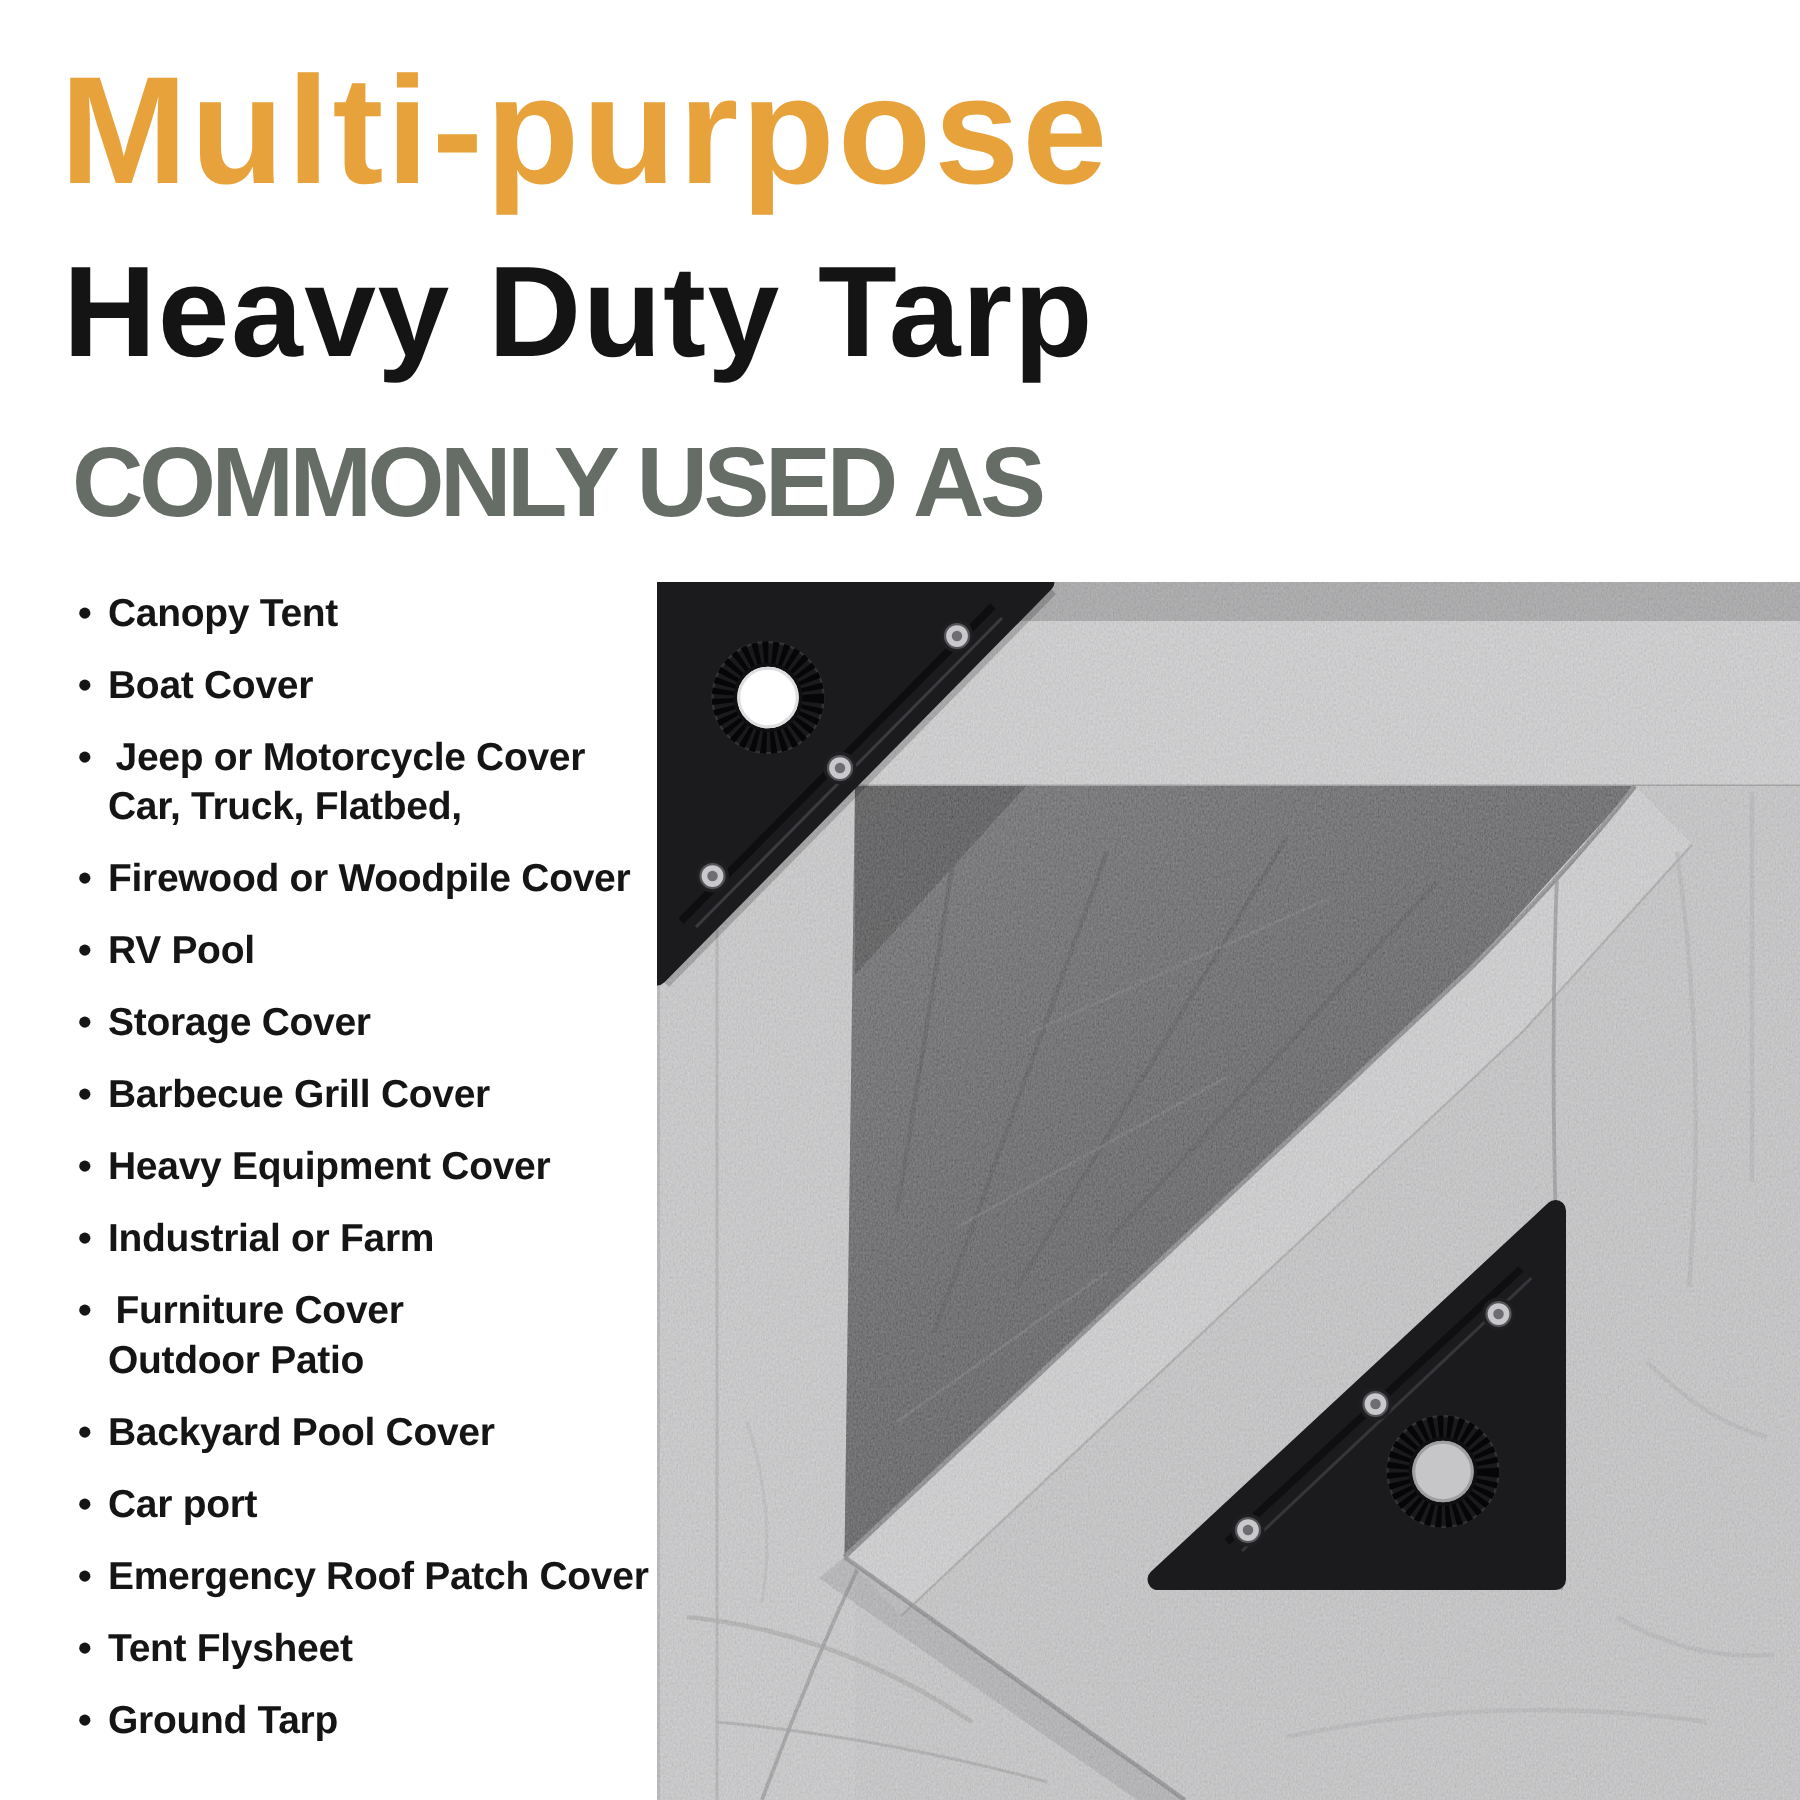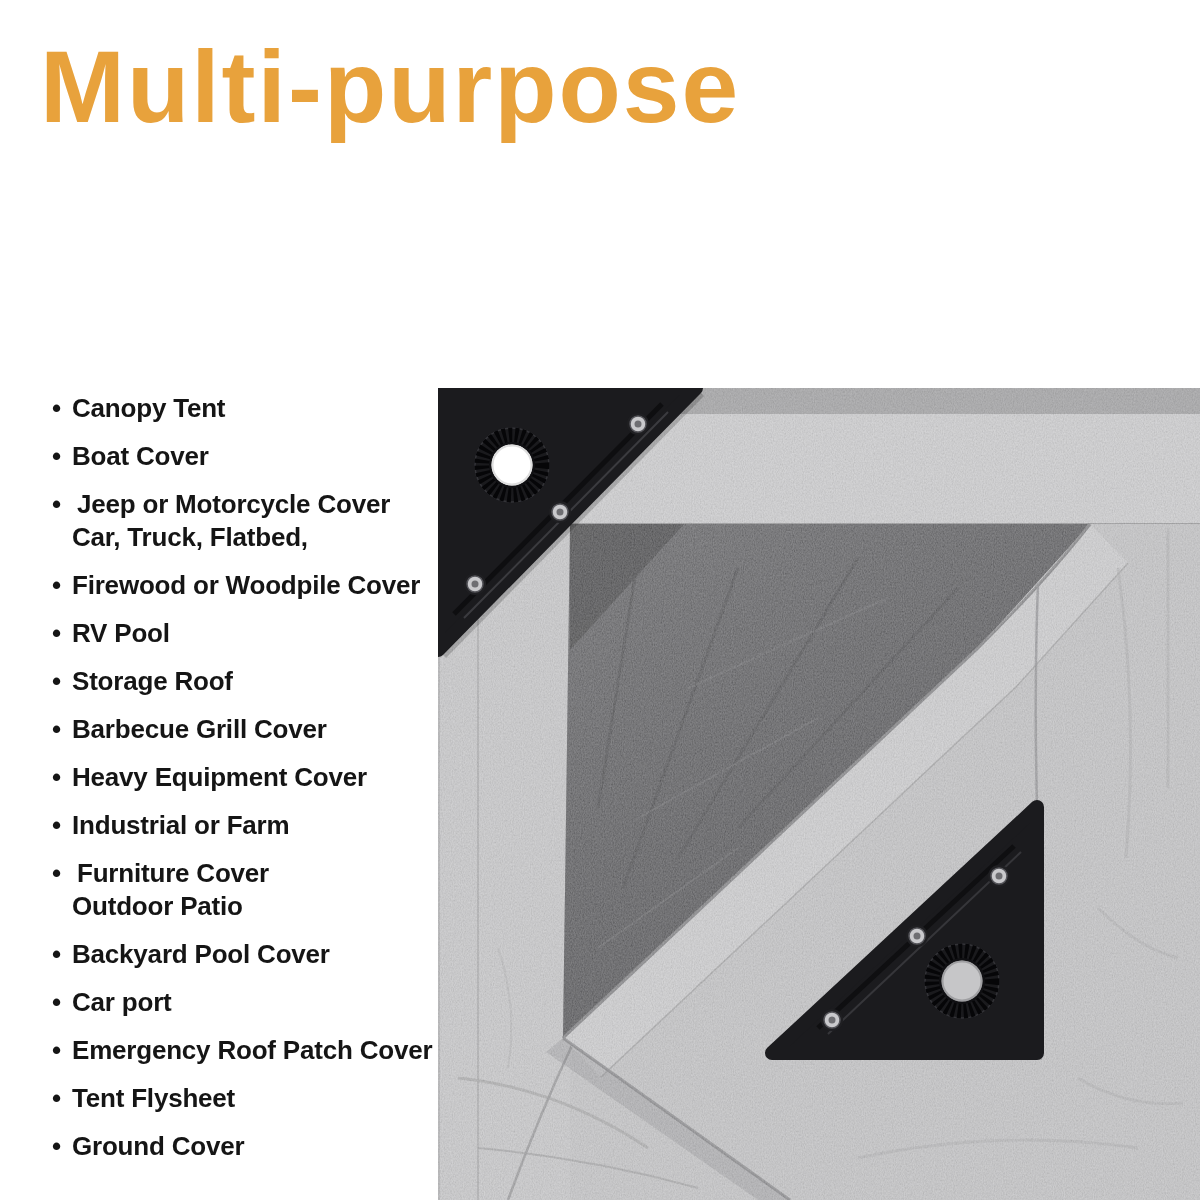--- a/index.html
+++ b/index.html
@@ -47,20 +47,22 @@
   .f-silver-light{fill:var(--tarp-silver-light,#CFCFD1);}
   .f-black{fill:var(--corner-protector-black,#1B1B1E);stroke:var(--corner-protector-black,#1B1B1E);}
   .f-hole{fill:var(--grommet-hole-white,#FFFFFF);}
 </style>
 </head>
 <body>
 
 <div class="canvas">
 
   <h1 class="title-accent">Multi-purpose</h1>
+  <h2 class="title-main">Heavy Duty Tarp</h2>
+  <div class="section-heading">COMMONLY USED AS</div>
 
   <div id="uses-list">
       <div class="use-item">
         <span class="bullet">•</span>
         <span class="use-text">
           <span class="tline">Canopy Tent</span>
         </span>
       </div>
       <div class="use-item">
         <span class="bullet">•</span>
@@ -83,21 +85,21 @@
       </div>
       <div class="use-item">
         <span class="bullet">•</span>
         <span class="use-text">
           <span class="tline">RV Pool</span>
         </span>
       </div>
       <div class="use-item">
         <span class="bullet">•</span>
         <span class="use-text">
-          <span class="tline">Storage Roof</span>
+          <span class="tline">Storage Cover</span>
         </span>
       </div>
       <div class="use-item">
         <span class="bullet">•</span>
         <span class="use-text">
           <span class="tline">Barbecue Grill Cover</span>
         </span>
       </div>
       <div class="use-item">
         <span class="bullet">•</span>
@@ -138,21 +140,21 @@
       </div>
       <div class="use-item">
         <span class="bullet">•</span>
         <span class="use-text">
           <span class="tline">Tent Flysheet</span>
         </span>
       </div>
       <div class="use-item">
         <span class="bullet">•</span>
         <span class="use-text">
-          <span class="tline">Ground Cover</span>
+          <span class="tline">Ground Tarp</span>
         </span>
       </div>
     </div>
 
   <div class="photo" role="img" aria-label="Silver heavy duty tarp with a corner folded back showing the dark underside, black triangular corner protectors with metal grommets and rivets">
     <svg viewBox="0 0 762 812" preserveAspectRatio="none">
       <defs>
         <filter id="grain" x="0" y="0" width="100%" height="100%">
           <feTurbulence type="fractalNoise" baseFrequency="0.9 0.55" numOctaves="2" seed="7" stitchTiles="stitch" result="n"></feTurbulence>
           <feColorMatrix in="n" type="saturate" values="0" result="g"></feColorMatrix>

